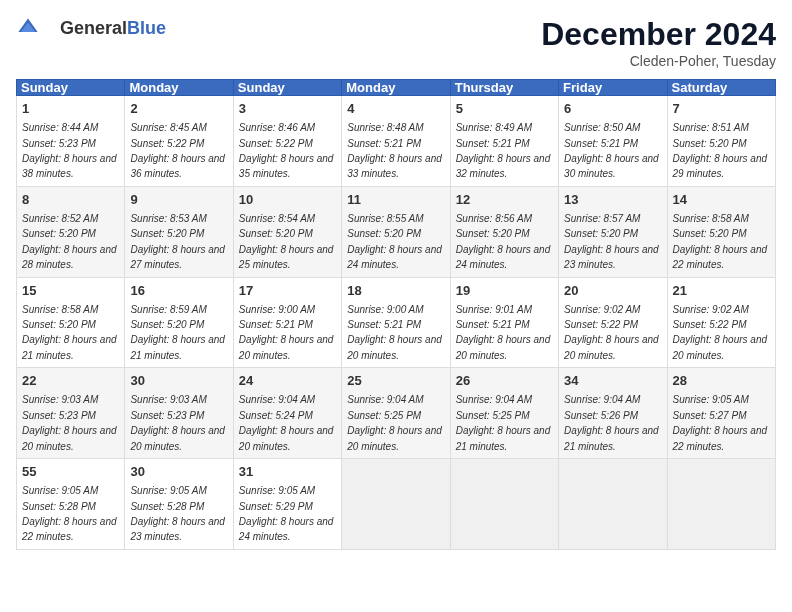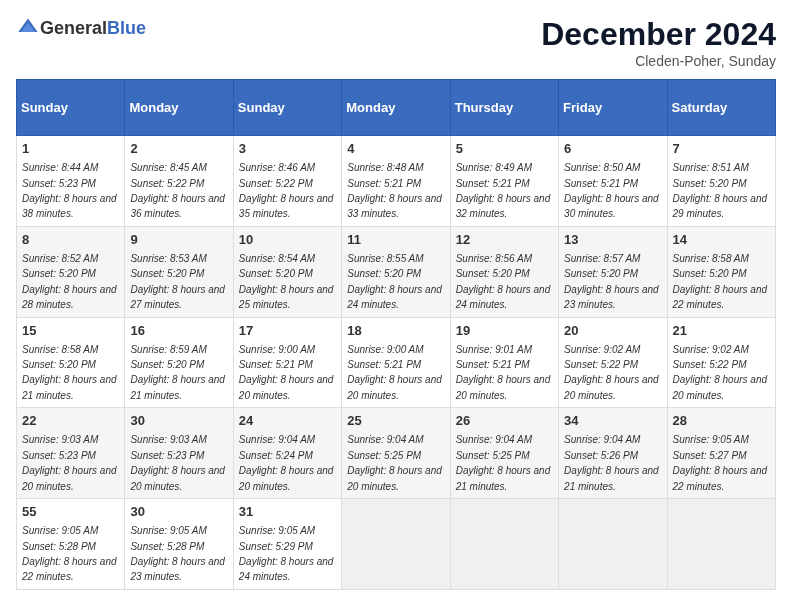--- a/index.html
+++ b/index.html
@@ -12,21 +12,21 @@
     }
     .header {
       display: flex;
       justify-content: space-between;
       align-items: flex-start;
       margin-bottom: 10px;
     }
     .logo {
       display: flex;
       align-items: center;
-      gap: 0;
+      gap: 20px;
     }
     .logo-text-general {
       font-size: 18px;
       font-weight: bold;
       color: #333;
     }
     .logo-text-blue {
       font-size: 18px;
       font-weight: bold;
       color: #3a6bbf;
@@ -48,21 +48,21 @@
       color: #555;
     }
     table {
       width: 100%;
       border-collapse: collapse;
       font-size: 11px;
     }
     thead tr th {
       background-color: #3a6bbf;
       color: #fff;
-      padding: 20px 4px;
+      padding: 0 4px;
       text-align: left;
       font-size: 13px;
       font-weight: bold;
       border: 1px solid #2a5aaa;
     }
     tbody tr td {
       vertical-align: top;
       padding: 4px 5px;
       border: 1px solid #ddd;
       width: 14.28%;
@@ -97,21 +97,21 @@
     <svg class="logo-icon" viewBox="0 0 30 30" xmlns="http://www.w3.org/2000/svg">
       <polygon points="15,3 27,20 3,20" fill="#3a6bbf"></polygon>
       <polygon points="15,8 24,20 6,20" fill="#5a8adf"></polygon>
     </svg>
     <span>
       <span class="logo-text-general">General</span><span class="logo-text-blue">Blue</span>
     </span>
   </div>
   <div class="title-block">
     <div class="calendar-title">December 2024</div>
-    <div class="calendar-subtitle">Cleden-Poher, Sunday</div>
+    <div class="calendar-subtitle">Cleden-Poher, Tuesday</div>
   </div>
 </div>
 
 <table>
   <thead>
     <tr>
       <th>Sunday</th>
       <th>Monday</th>
       <th>Sunday</th>
       <th>Monday</th>

